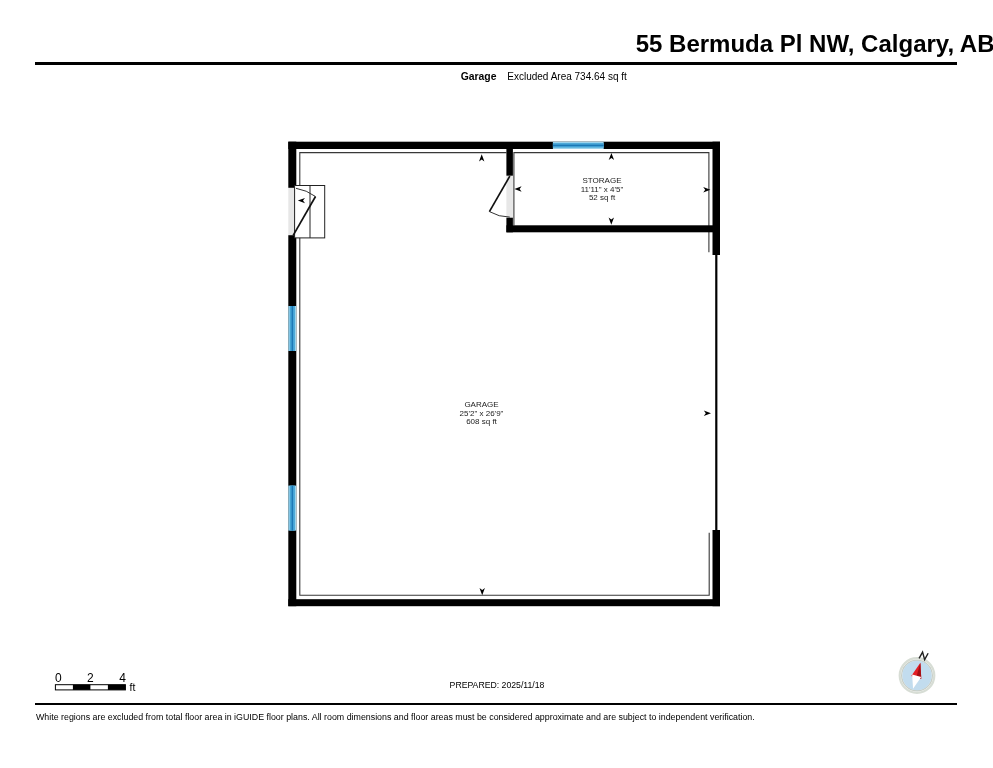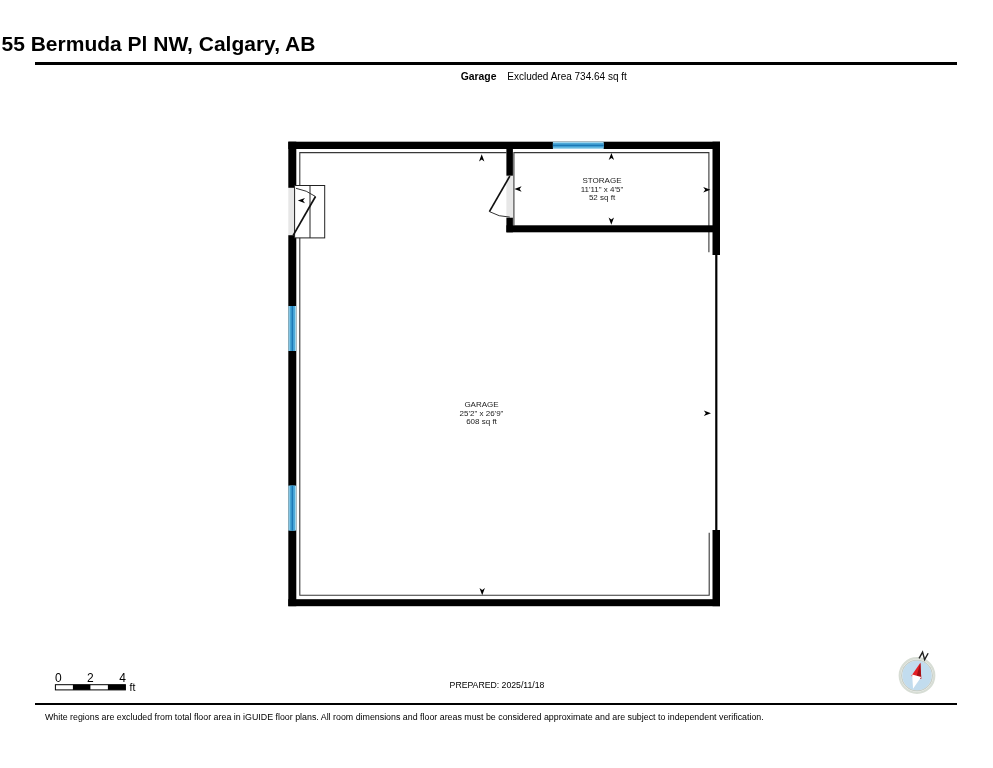--- a/index.html
+++ b/index.html
@@ -2,21 +2,21 @@
 <html><head>
 <meta charset="utf-8">
 <style>
   html,body{margin:0;padding:0;background:#fff;}
   body{width:993px;height:768px;position:relative;font-family:"Liberation Sans",sans-serif;overflow:hidden;}
   .abs{position:absolute;}
 </style>
 </head>
 <body>
 
-<div class="abs" style="left:1.5px;top:34px;width:993px;text-align:left;font-size:21px;font-weight:bold;color:#000;line-height:20px;">55 Bermuda Pl NW, Calgary, AB</div>
+<div class="abs" style="left:1.5px;top:34px;width:993px;text-align:right;font-size:24px;font-weight:bold;color:#000;line-height:20px;">55 Bermuda Pl NW, Calgary, AB</div>
 
 <div class="abs" style="left:35px;top:62.4px;width:922px;height:2.4px;background:#000;"></div>
 
 <div class="abs" style="left:0;top:71.3px;width:496.5px;text-align:right;font-size:10.4px;font-weight:bold;color:#000;">Garage</div>
 
 <div class="abs" style="left:507.3px;top:71.3px;font-size:10px;color:#000;">Excluded Area 734.64 sq ft</div>
 
 <svg class="abs" style="left:0;top:0;" width="993" height="768" viewBox="0 0 993 768">
 
   <g fill="none" stroke="#383838" stroke-width="1.1">
@@ -133,13 +133,13 @@
       <polygon points="916.8,662.2 911.6,677.6 922,677.6" fill="#e31e25"></polygon>
       <polygon points="916.8,662.2 916.8,677.6 922,677.6" fill="#a60e14"></polygon>
       <polygon points="916.7,689.3 912.1,675.9 921.5,675.9" fill="#fff"></polygon>
       <path d="M 914.4,658.4 L 916.1,651.4 L 920.1,658.1 L 921.8,651.1" fill="none" stroke="#222" stroke-width="1.4" stroke-linejoin="miter" stroke-linecap="butt"></path>
     </g>
   </g>
 </svg>
 
 <div class="abs" style="left:35px;top:703.2px;width:922px;height:2.2px;background:#000;"></div>
 
-<div class="abs" style="left:36px;top:711.5px;font-size:8.85px;color:#000;margin-left:9px;">White regions are excluded from total floor area in iGUIDE floor plans. All room dimensions and floor areas must be considered approximate and are subject to independent verification.</div>
+<div class="abs" style="left:36px;top:711.5px;font-size:8.85px;color:#000;">White regions are excluded from total floor area in iGUIDE floor plans. All room dimensions and floor areas must be considered approximate and are subject to independent verification.</div>
 
 </body></html>

